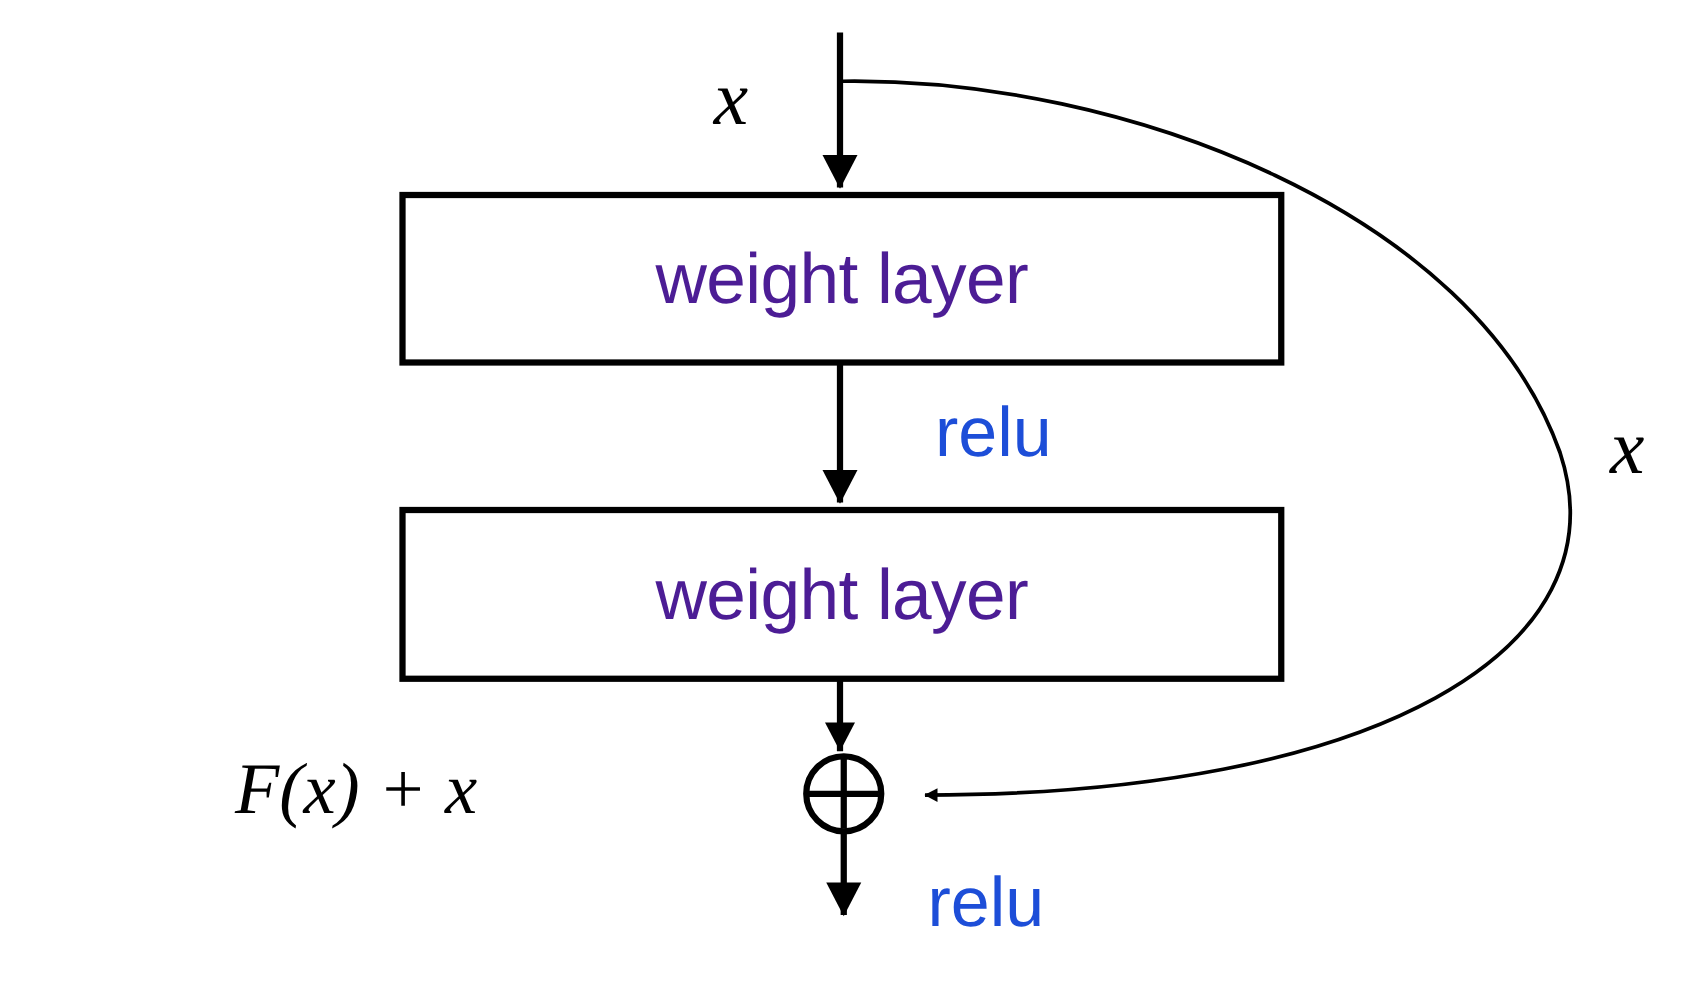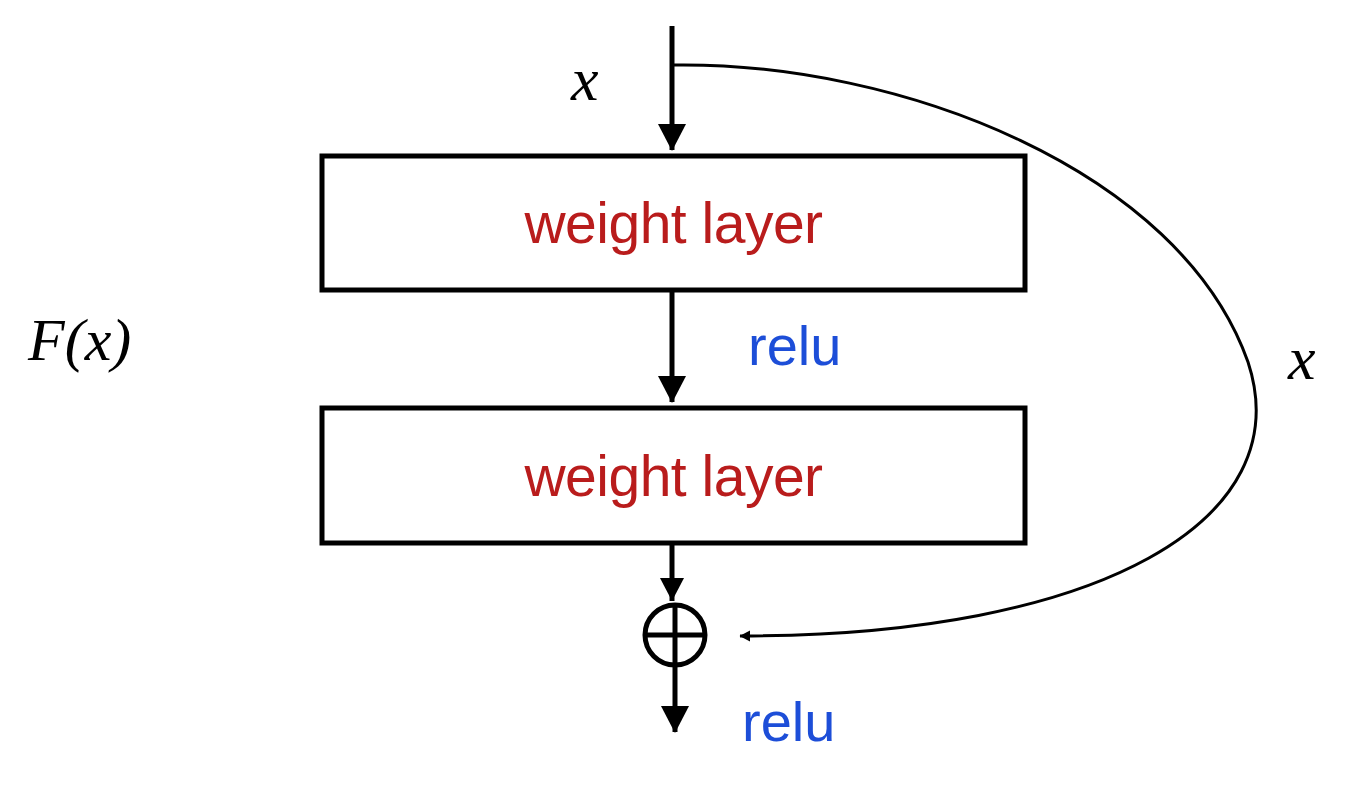--- a/index.html
+++ b/index.html
@@ -46,21 +46,21 @@
   }
   
   .box-caption {
     position: absolute;
     display: flex;
     align-items: center;
     justify-content: center;
     font-family: "Liberation Sans", sans-serif;
     font-size: 57px;
     letter-spacing: -0.5px;
-    color: #b91c1c;
+    color: #4c1d95;
   }
   #box1-caption { left: 322px; top: 156px;  width: 703px; height: 134px; }
   #box2-caption { left: 322px; top: 408px;  width: 703px; height: 135px; }
 
   
   #label-x-top      { left: 571px; top: 48px;  font-size: 62px; }
   #label-x-right    { left: 1288px; top: 327px; font-size: 62px; }
   #label-fx         { left: 28px;  top: 310px; font-size: 60px; }
   #label-fx-plus-x  { left: 188px; top: 602px; font-size: 58px; }
   #label-relu-mid   { left: 748px; top: 318px; font-size: 56px; }
@@ -118,20 +118,20 @@
   </svg>
 
   <div class="box-caption" id="box1-caption">weight layer</div>
 
   <div class="box-caption" id="box2-caption">weight layer</div>
 
   <div class="lbl math" id="label-x-top">x</div>
 
   <div class="lbl math" id="label-x-right">x</div>
 
-  <div class="lbl math" id="label-fx">F(x)</div>
 
+  <div class="lbl math" id="label-fx-plus-x">F(x) + x</div>
 
   <div class="lbl sans" id="label-relu-mid">relu</div>
 
   <div class="lbl sans" id="label-relu-bot">relu</div>
 
 </div>
 
 </body></html>

